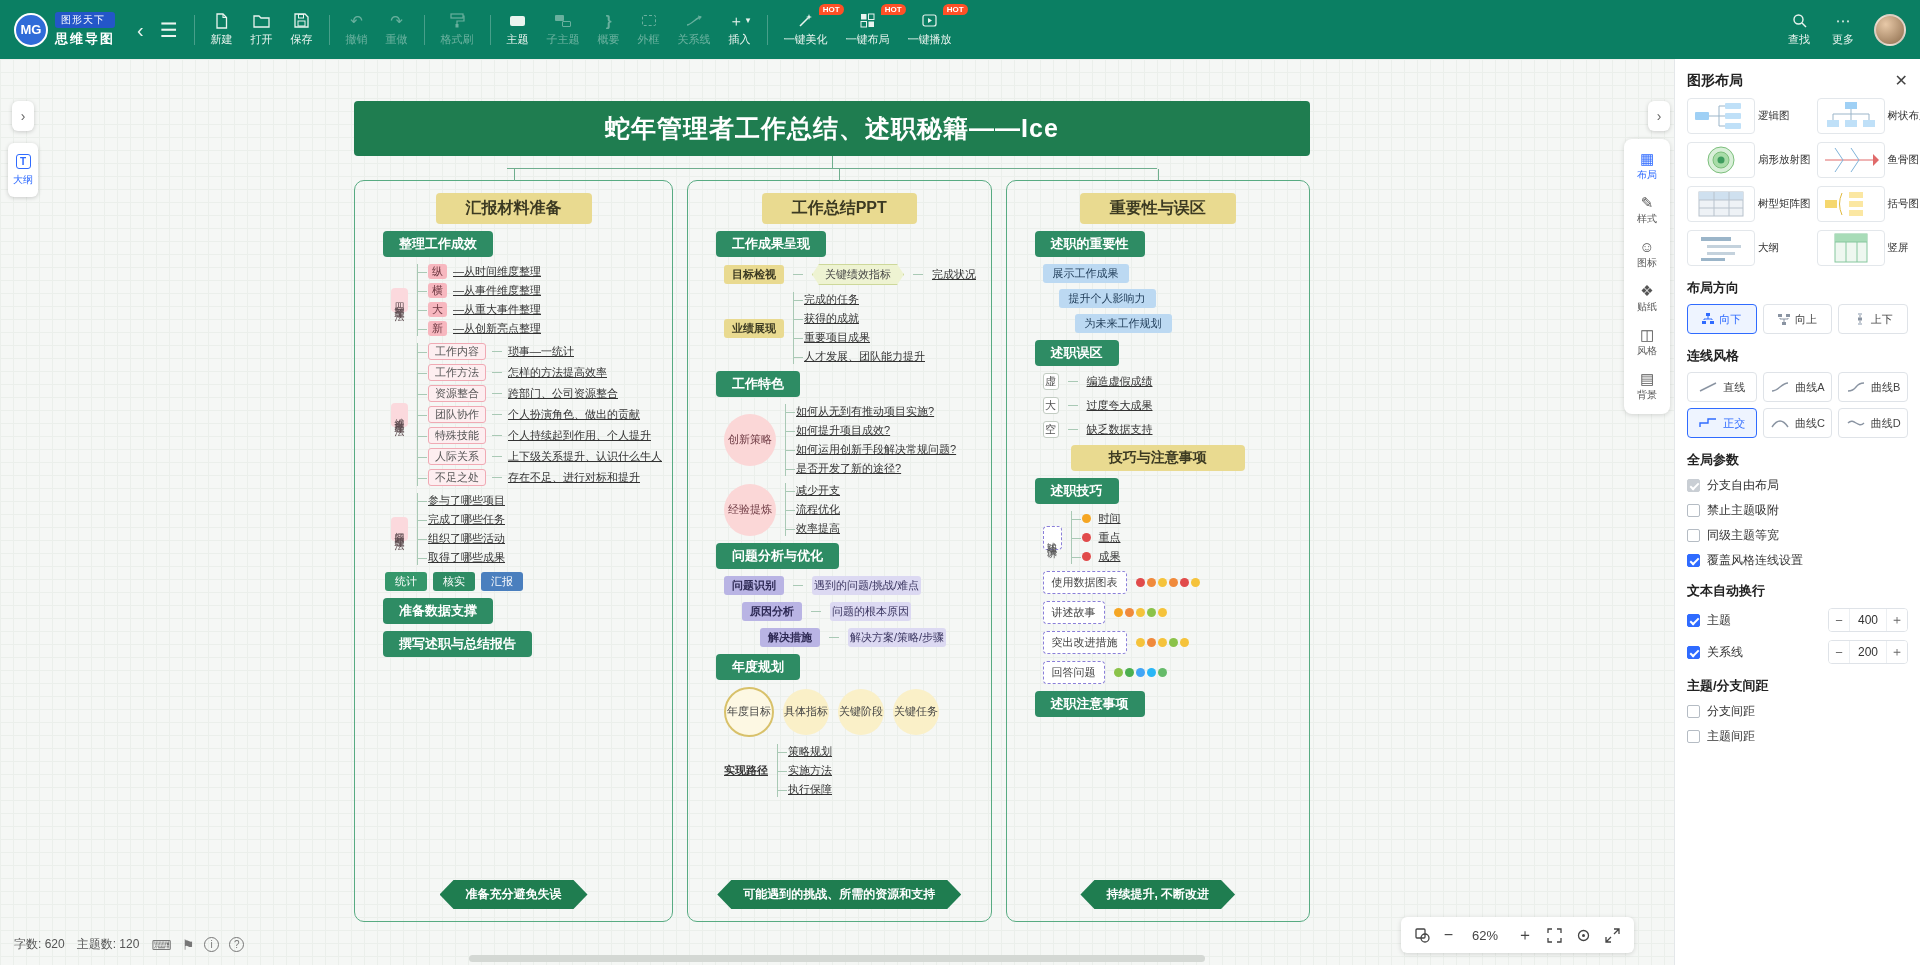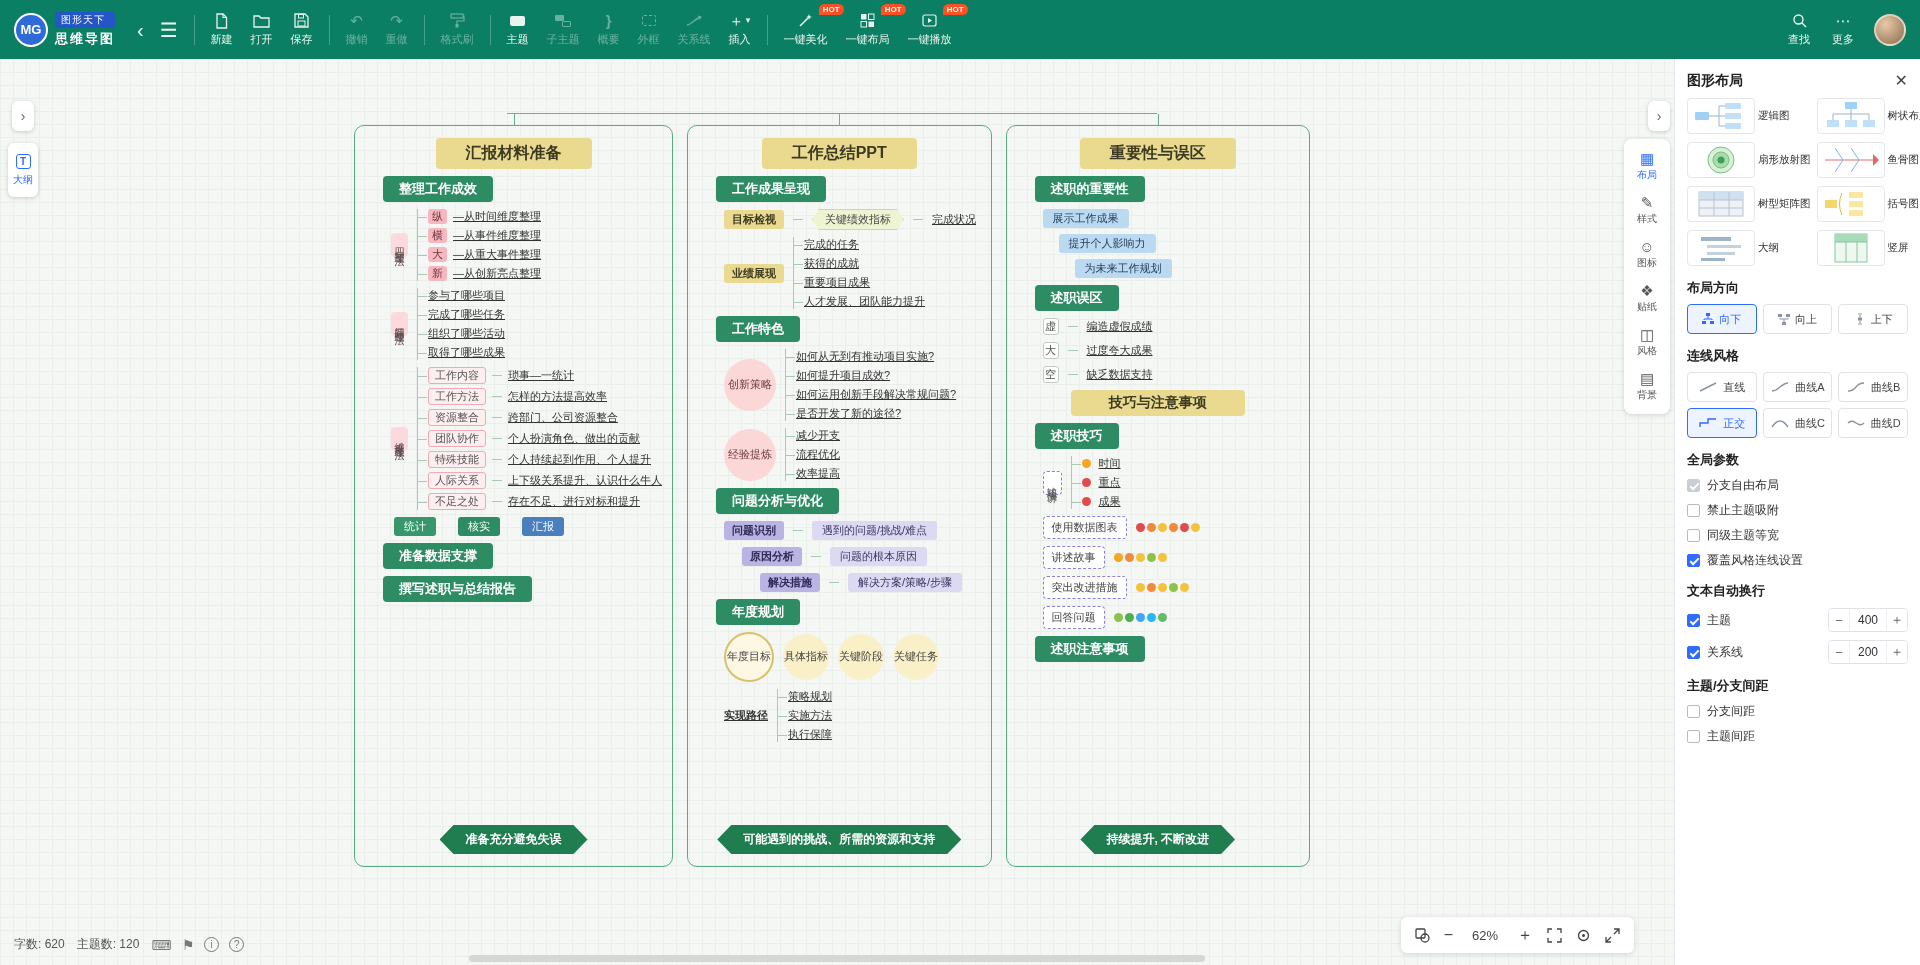--- a/index.html
+++ b/index.html
@@ -60,28 +60,28 @@
   .grp { display:flex; align-items:center; gap:9px; margin-left:26px; }
   .vlab { writing-mode:vertical-rl; text-orientation:upright; background:#fbd9dd; color:#5c4a4e; font-size:10px; letter-spacing:2px; padding:7px 3px; border-radius:4px; cursor:pointer; align-self:center; line-height:1.1; }
   .vlab.dashed { background:#fff; border:1px dashed #8a7fd9; color:#555; }
   .rows { display:flex; flex-direction:column; gap:4px; border-left:1px solid #a9c9b5; padding-left:10px; }
   .row { position:relative; display:flex; align-items:center; gap:6px; }
   .row::before { content:''; position:absolute; left:-10px; top:50%; width:9px; height:1px; background:#a9c9b5; }
   .leaf { font-size:11px; color:#333; cursor:pointer; white-space:nowrap;text-decoration:underline; }
   .pk { background:#f7b7bf; color:#6e3a43; font-size:11px; padding:0 4px; border-radius:3px; cursor:pointer; }
   .pko { background:#fdeef0; border:1px solid #f0aab4; color:#555; font-size:11px; padding:0 6px; border-radius:3px; cursor:pointer; white-space:nowrap; }
   .gband { width:16px; text-align:center; background:#fff; border:1px solid #c2ccc2; color:#555; font-size:11px; border-radius:3px; cursor:pointer; }
-  .tags-row { display:flex; gap:22px; margin-left:29px; }
+  .tags-row { display:flex; gap:6px; margin-left:20px; }
   .tag-g { background:#35976b; color:#fff; font-size:11px; padding:2px 10px; border-radius:3px; cursor:pointer; }
   .tag-g.alt { background:#2e8c64; }
   .tag-g.blue { background:#4a7fbe; }
   .tag-y { background:#e9da90; color:#3c3a22; font-size:11px; font-weight:bold; padding:2px 8px; border-radius:3px; cursor:pointer; white-space:nowrap; }
   .tag-hex { background:#eef3d2; border:1px solid #cdd89a; color:#444; font-size:11px; padding:1px 8px; cursor:pointer; clip-path:polygon(7px 0,calc(100% - 7px) 0,100% 50%,calc(100% - 7px) 100%,7px 100%,0 50%); padding:2px 12px; white-space:nowrap; }
   .tag-p { background:#b9b4e4; color:#2e2a55; font-size:11px; font-weight:bold; padding:2px 8px; border-radius:3px; cursor:pointer; white-space:nowrap; }
-  .box-l { background:#dcd9f2; color:#3a3560; font-size:11px; padding:2px 10px; border-radius:3px; cursor:pointer; white-space:nowrap; }
+  .box-l { background:#dcd9f2; color:#3a3560; font-size:11px; padding:2px 2px; border-radius:3px; cursor:pointer; white-space:nowrap; }
   .tag-b { background:#bcd9f2; color:#1d3a56; font-size:11px; padding:2px 10px; border-radius:3px; cursor:pointer; white-space:nowrap; }
   .circ { border-radius:50%; display:flex; align-items:center; justify-content:center; text-align:center; font-size:11px; color:#444; cursor:pointer; line-height:1.25; word-break:break-all; flex:0 0 auto; }
   .circ.pink { width:52px; height:52px; background:#fbd7d7; color:#6e3a43; }
   .circ.yellow { width:50px; height:50px; background:#fdf8e3; border:2px double #d8c16a; }
   .circ.ysmall { width:46px; height:46px; background:#faf0c8; }
   .circ.blue { width:46px; height:46px; background:#cfe6f8; color:#1d3a56; }
   .banner { margin-top:auto; align-self:center; background:#1f7d50; color:#fff; font-weight:bold; font-size:12px; padding:6px 26px; clip-path:polygon(0 50%,14px 0,calc(100% - 14px) 0,100% 50%,calc(100% - 14px) 100%,14px 100%); cursor:pointer; white-space:nowrap; }
   .hline { width:10px; height:1px; background:#a9c9b5; flex:0 0 auto; }
   .dash-box { border:1px dashed #8a7fd9; border-radius:4px; background:#fff; font-size:11px; color:#444; padding:3px 8px; cursor:pointer; white-space:nowrap; }
   .dot { width:9px; height:9px; border-radius:50%; display:inline-block; margin-right:2px; }
@@ -303,20 +303,21 @@
     <div class="canvas">
 
       <button class="fl-btn expand-left">›</button>
       <button class="fl-btn outline-btn">
         <span class="outline-t">T</span>
         <span class="outline-l">大纲</span>
       </button>
       <button class="fl-btn collapse-right">›</button>
 
       <div class="mm">
+        <div class="mm-title">蛇年管理者工作总结、述职秘籍——Ice</div>
         <div class="mm-cols">
 
           <section class="mm-col">
             <div class="col-h">汇报材料准备</div>
             <div class="sec">整理工作成效</div>
             <div class="grp">
               <span class="vlab">四字整理法</span>
               <div class="rows">
                 <div class="row">
                     <span class="pk">纵</span>
@@ -330,37 +331,20 @@
                     <span class="pk">大</span>
                     <span class="leaf">—从重大事件整理</span>
                   </div>
                 <div class="row">
                     <span class="pk">新</span>
                     <span class="leaf">—从创新亮点整理</span>
                   </div>
               </div>
             </div>
             <div class="grp">
-              <span class="vlab">问题整理法</span>
-              <div class="rows">
-                <div class="row">
-                    <span class="leaf">参与了哪些项目</span>
-                  </div>
-                <div class="row">
-                    <span class="leaf">完成了哪些任务</span>
-                  </div>
-                <div class="row">
-                    <span class="leaf">组织了哪些活动</span>
-                  </div>
-                <div class="row">
-                    <span class="leaf">取得了哪些成果</span>
-                  </div>
-              </div>
-            </div>
-            <div class="grp">
               <span class="vlab">维度整理法</span>
               <div class="rows">
                 <div class="row">
                     <span class="pko">工作内容</span>
                     <span class="hline"></span>
                     <span class="leaf">琐事—一统计</span>
                   </div>
                 <div class="row">
                     <span class="pko">工作方法</span>
                     <span class="hline"></span>
@@ -383,20 +367,37 @@
                   </div>
                 <div class="row">
                     <span class="pko">人际关系</span>
                     <span class="hline"></span>
                     <span class="leaf">上下级关系提升、认识什么牛人</span>
                   </div>
                 <div class="row">
                     <span class="pko">不足之处</span>
                     <span class="hline"></span>
                     <span class="leaf">存在不足、进行对标和提升</span>
+                  </div>
+              </div>
+            </div>
+            <div class="grp">
+              <span class="vlab">问题整理法</span>
+              <div class="rows">
+                <div class="row">
+                    <span class="leaf">参与了哪些项目</span>
+                  </div>
+                <div class="row">
+                    <span class="leaf">完成了哪些任务</span>
+                  </div>
+                <div class="row">
+                    <span class="leaf">组织了哪些活动</span>
+                  </div>
+                <div class="row">
+                    <span class="leaf">取得了哪些成果</span>
                   </div>
               </div>
             </div>
             <div class="tags-row">
               <span class="tag-g">统计</span>
               <span class="tag-g alt">核实</span>
               <span class="tag-g blue">汇报</span>
             </div>
             <div class="sec">准备数据支撑</div>
             <div class="sec">撰写述职与总结报告</div>

